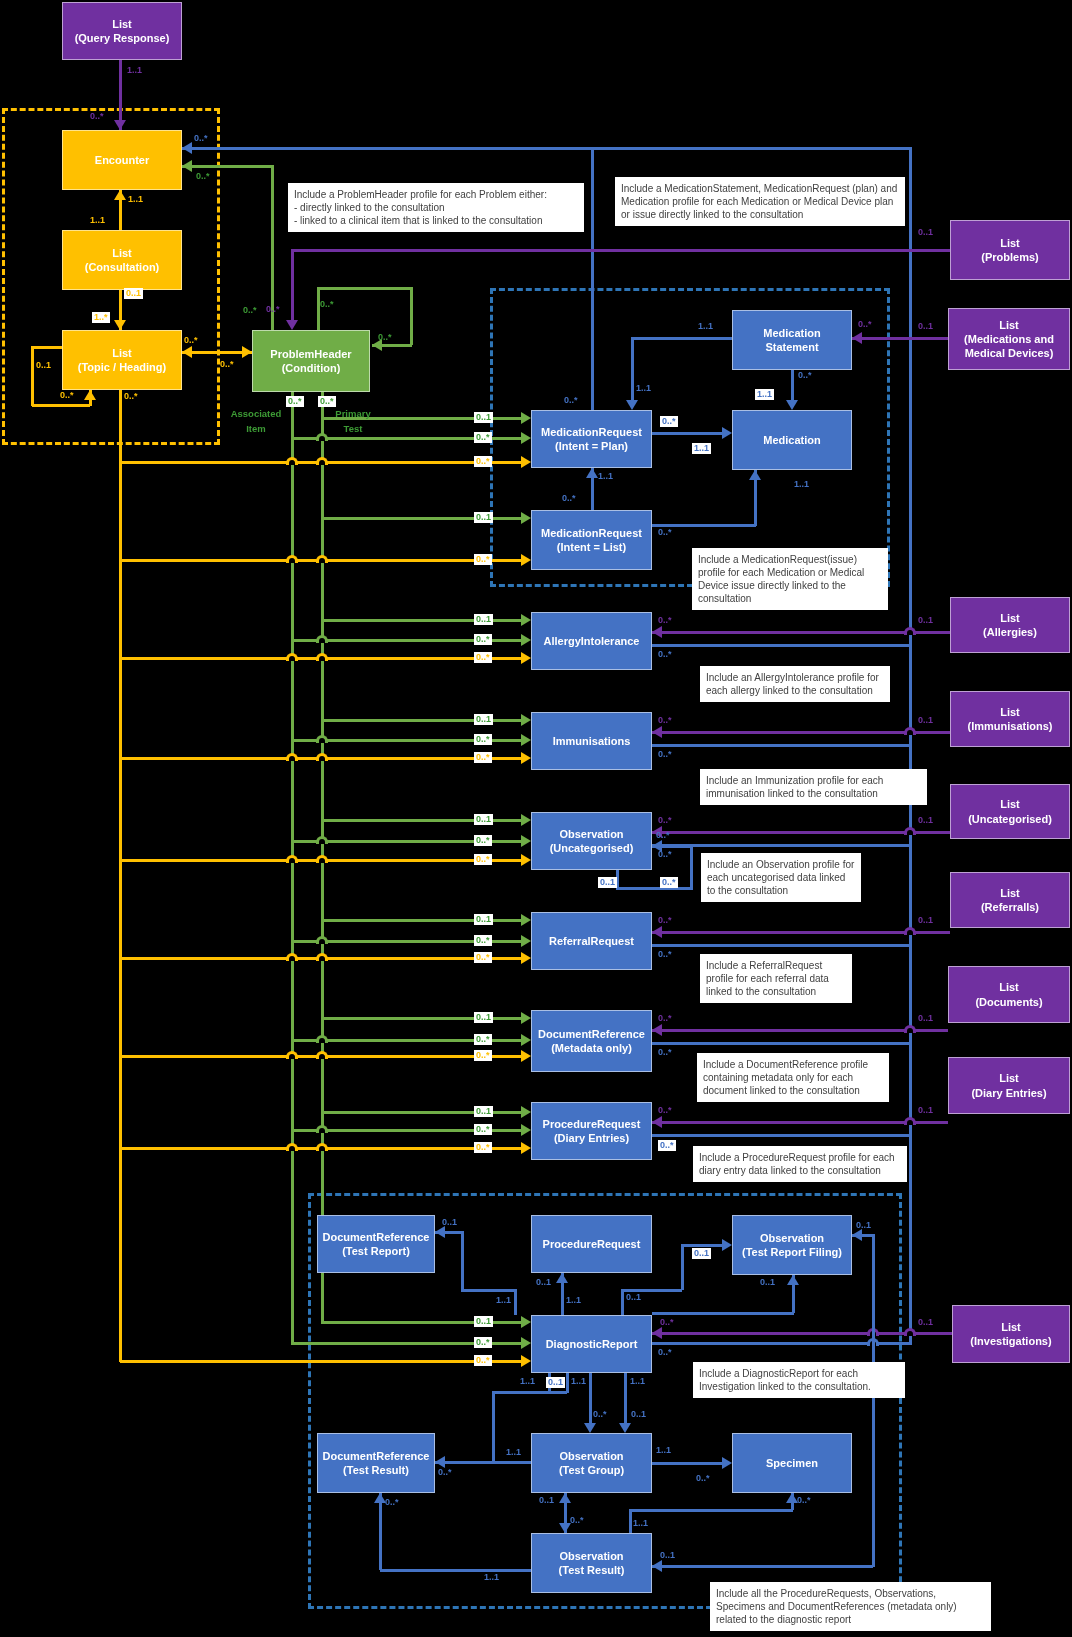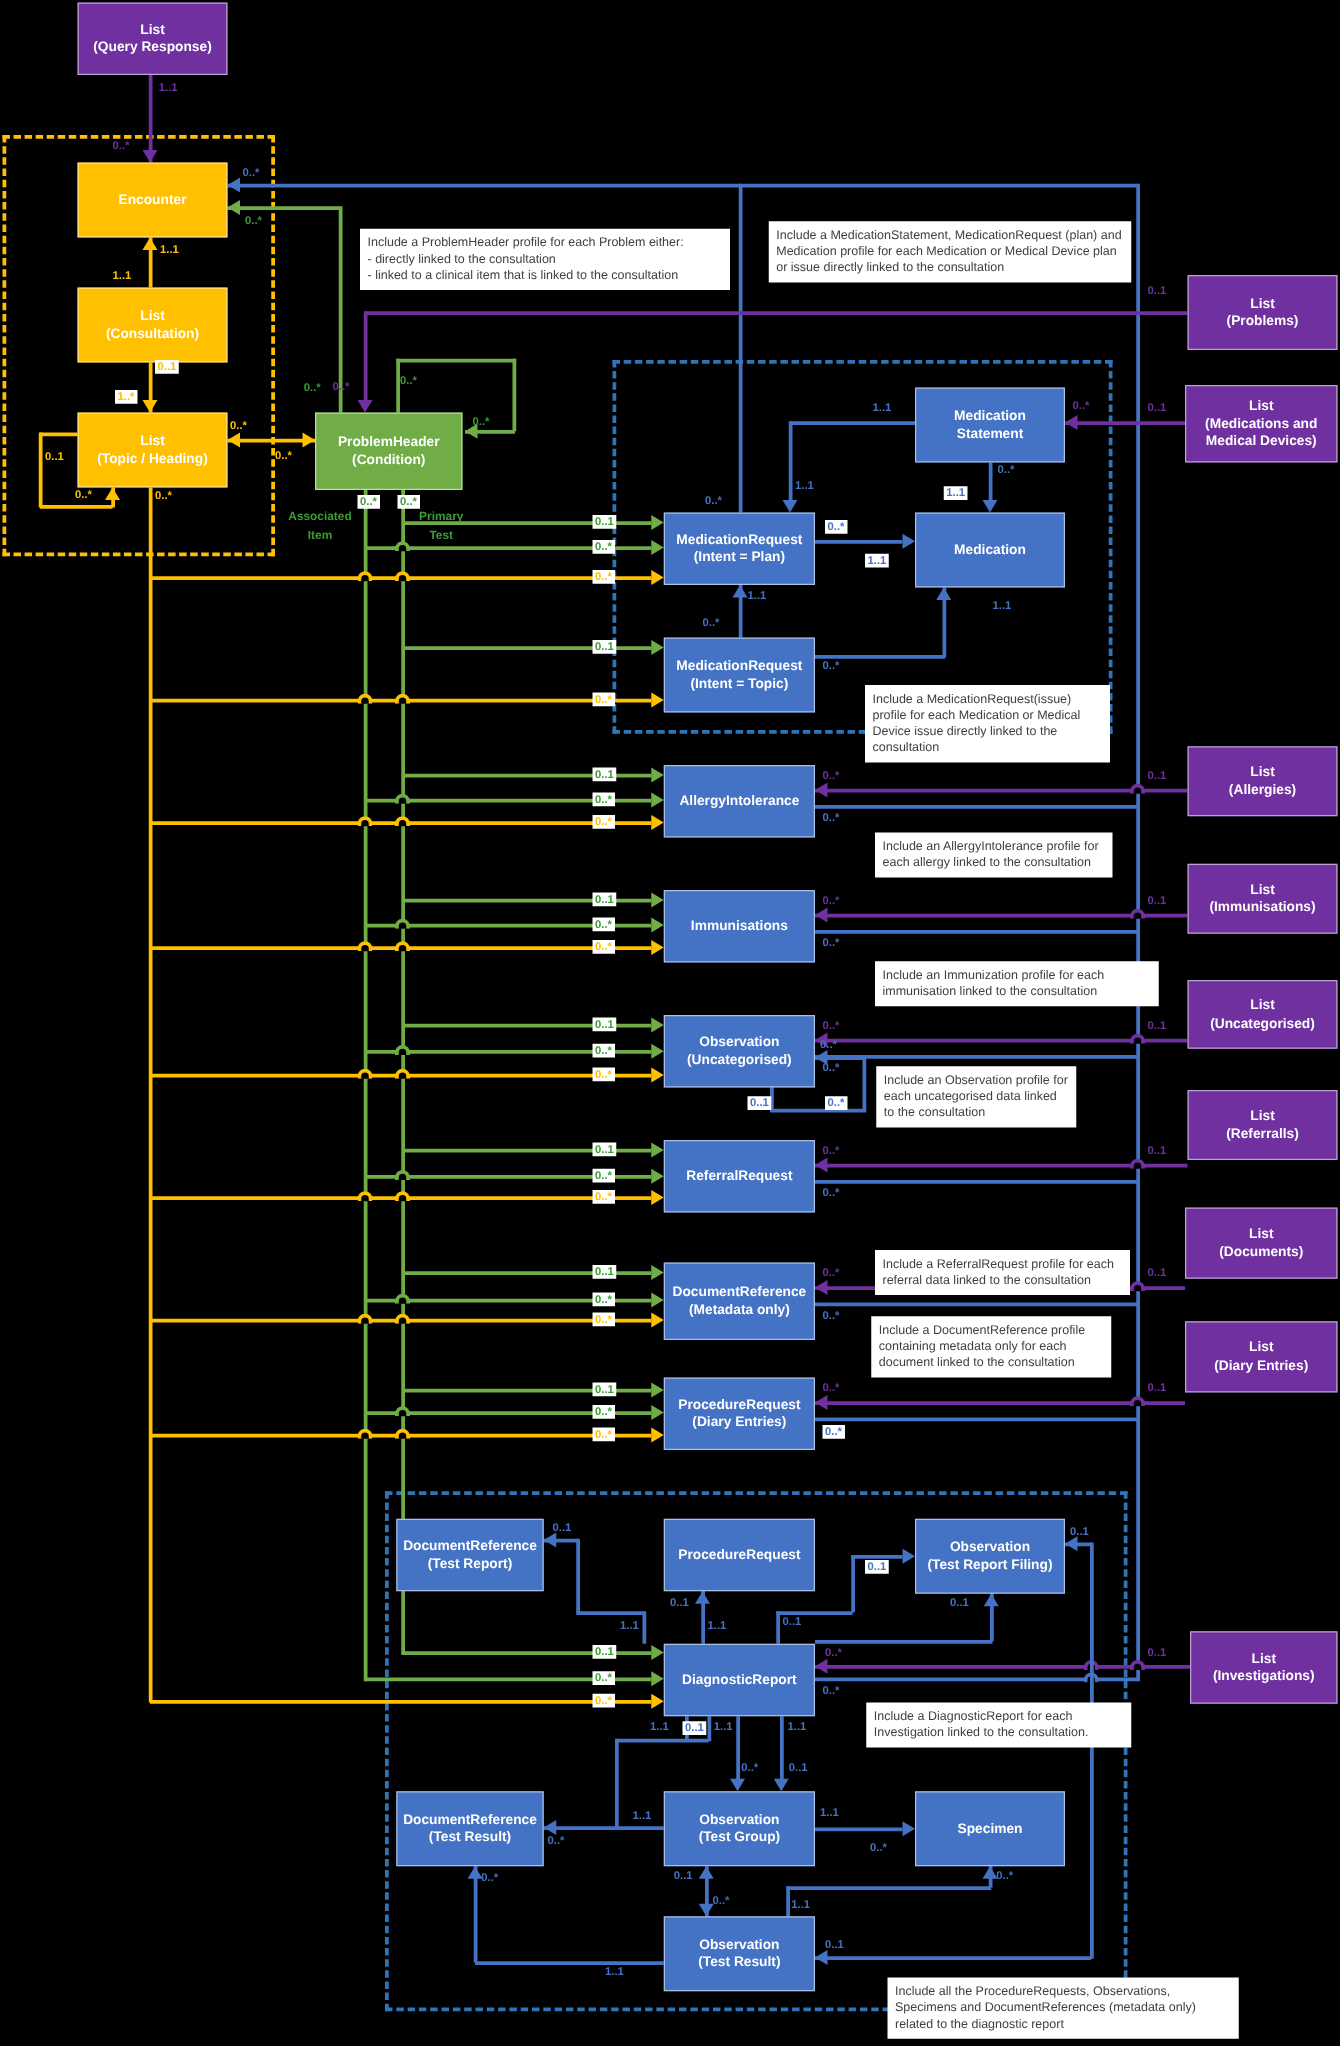--- a/index.html
+++ b/index.html
@@ -298,21 +298,21 @@
     </div>
   <div class="node n-b" style="left:732px;top:410px;width:120px;height:60px">
       <div>Medication</div>
     </div>
   <div class="node n-b" style="left:531px;top:410px;width:121px;height:58px">
       <div>MedicationRequest</div>
       <div>(Intent = Plan)</div>
     </div>
   <div class="node n-b" style="left:531px;top:510px;width:121px;height:60px">
       <div>MedicationRequest</div>
-      <div>(Intent = Topic)</div>
+      <div>(Intent = List)</div>
     </div>
   <div class="node n-b" style="left:531px;top:612px;width:121px;height:58px">
       <div>AllergyIntolerance</div>
     </div>
   <div class="node n-b" style="left:531px;top:712px;width:121px;height:58px">
       <div>Immunisations</div>
     </div>
   <div class="node n-b" style="left:531px;top:812px;width:121px;height:58px">
       <div>Observation</div>
       <div>(Uncategorised)</div>
@@ -398,22 +398,23 @@
     </div>
 
   <div class="note" style="left:288px;top:183px;width:296px">Include a ProblemHeader profile for each Problem either:
 - directly linked to the consultation
 - linked to a clinical item that is linked to the consultation</div>
   <div class="note" style="left:615px;top:177px;width:290px">Include a MedicationStatement, MedicationRequest (plan) and Medication profile for each Medication or Medical Device plan or issue directly linked to the consultation</div>
   <div class="note" style="left:692px;top:548px;width:196px">Include a MedicationRequest(issue) profile for each Medication or Medical Device issue directly linked to the consultation</div>
   <div class="note" style="left:700px;top:666px;width:190px">Include an AllergyIntolerance profile for each allergy linked to the consultation</div>
   <div class="note" style="left:700px;top:769px;width:227px">Include an Immunization profile for each immunisation linked to the consultation</div>
   <div class="note" style="left:701px;top:853px;width:160px">Include an Observation profile for each uncategorised data linked to the consultation</div>
-  <div class="note" style="left:700px;top:1000px;width:204px">Include a ReferralRequest profile for each referral data linked to the consultation</div>
+  <div class="note" style="left:700px;top:954px;width:152px">Include a ReferralRequest profile for each referral data linked to the consultation</div>
   <div class="note" style="left:697px;top:1053px;width:192px">Include a DocumentReference profile containing metadata only for each document linked to the consultation</div>
+  <div class="note" style="left:693px;top:1146px;width:214px">Include a ProcedureRequest profile for each diary entry data linked to the consultation</div>
   <div class="note" style="left:693px;top:1362px;width:212px">Include a DiagnosticReport for each Investigation linked to the consultation.</div>
   <div class="note" style="left:710px;top:1582px;width:281px">Include all the ProcedureRequests, Observations, Specimens and DocumentReferences (metadata only) related to the diagnostic report</div>
 
   <div class="legend" style="left:224px;top:406px;width:64px">Associated
 Item</div>
   <div class="legend" style="left:328px;top:406px;width:50px">Primary
 Test</div>
 
   <span class="ml cp" style="left:127px;top:66px">1..1</span>
   <span class="ml cp" style="left:90px;top:112px">0..*</span>

